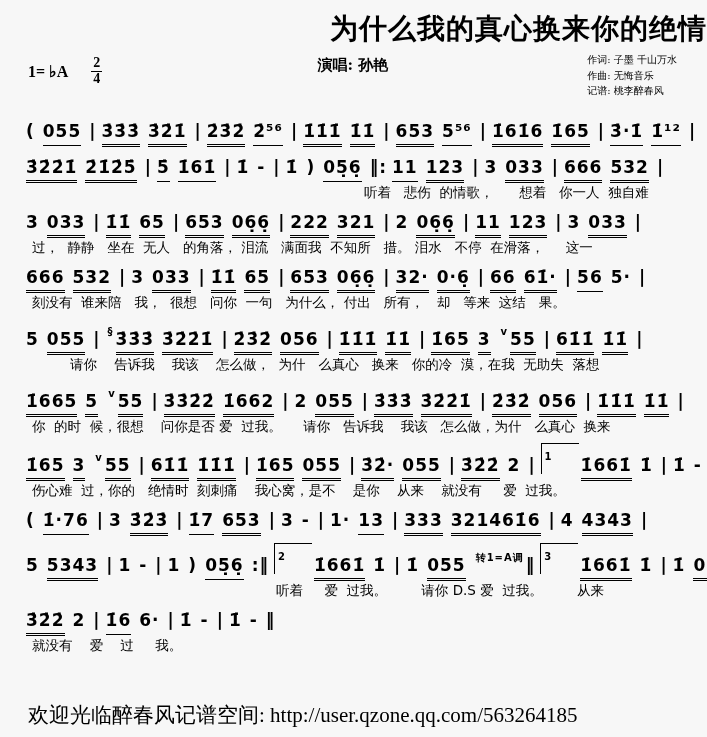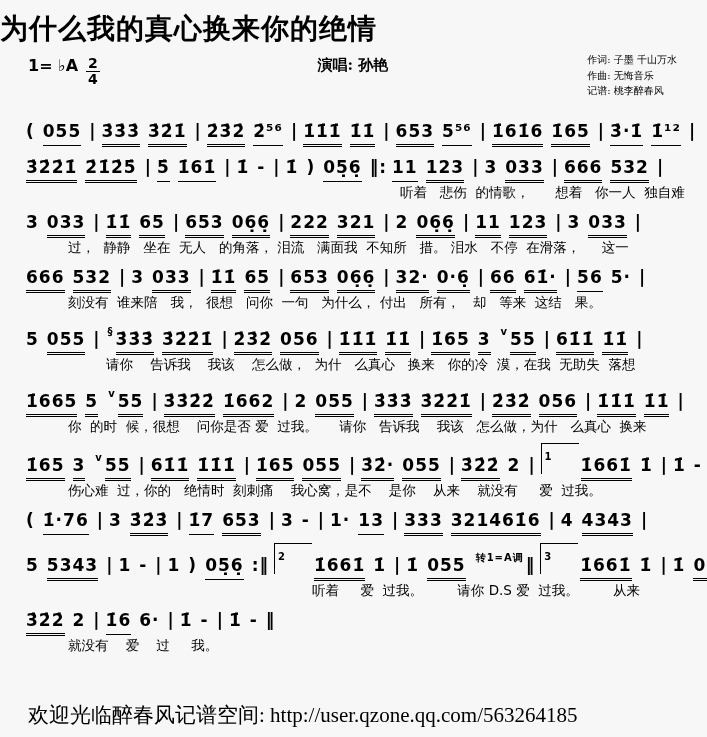--- a/index.html
+++ b/index.html
@@ -3,40 +3,40 @@
 <meta charset="utf-8">
 <style>
   html,body{margin:0;padding:0;}
   body{
     width:707px;height:737px;overflow:hidden;
     background:#f7f7f7;color:#000;
     font-family:"DejaVu Sans","Liberation Sans",sans-serif;
   }
   .sheet{position:relative;width:707px;height:737px;}
   .title{
-    text-align:left;font-size:28px;font-weight:bold;
-    margin:10px 0 2px 0;letter-spacing:1px;
+    text-align:right;font-size:28px;font-weight:bold;
+    margin:10px 0 2px 9px;letter-spacing:1px;
     font-family:Liberation Mono, monospace;
   }
   .meta{position:relative;height:68px;font-size:15px;}
-  .keytime{position:absolute;left:28px;top:6px;font-weight:bold;font-size:16px;display:flex;gap:8px;}
+  .keytime{position:absolute;left:28px;top:6px;font-weight:bold;font-size:16px;display:flex;align-items:center;gap:23px;font-family:Liberation Serif, serif;}
   .ts{display:inline-flex;flex-direction:column;align-items:center;line-height:1.05;font-size:14px;}
   .ts-top{border-bottom:1.5px solid #000;padding:0 2px;}
   .singer{position:absolute;left:0;right:1px;top:6px;text-align:center;font-weight:bold;font-family:"DejaVu Serif","Liberation Serif",serif;}
   .credits{position:absolute;right:30px;top:2px;text-align:left;font-family:"DejaVu Serif","Liberation Serif",serif;line-height:1.55;font-size:10px;}
   .systems{padding-left:26px;padding-right:0;}
   .system{margin-bottom:7px;}
   .notes{font-size:17px;font-weight:bold;letter-spacing:1px;white-space:nowrap;line-height:26px;}
   .tok{display:inline-block;margin-right:8px;}
   .u1{border-bottom:1.2px solid #000;padding-bottom:1px;}
   .u2{border-bottom:3px double #000;}
   .bar{margin:0 5px 0 0;font-weight:bold;}
   .marker{display:inline-block;font-size:10px;vertical-align:10px;margin:0 2px;font-weight:bold;}
   .ending{display:inline-block;font-size:10px;vertical-align:11px;border-top:1.2px solid #000;border-left:1.2px solid #000;padding:0 26px 4px 3px;margin:0 2px 0 0;font-weight:bold;}
-  .lyrics{font-size:13.5px;white-space:pre;padding-left:6px;line-height:19px;height:19px;overflow:hidden;margin-left:36px;}
+  .lyrics{font-size:13.5px;white-space:pre;padding-left:6px;line-height:19px;height:19px;overflow:hidden;}
   .sys2 .lyrics{padding-left:338px;}
   .sys5 .lyrics{padding-left:44px;}
   .sys9 .lyrics{padding-left:250px;}
   .footer{position:absolute;left:28px;bottom:18px;font-size:21px;font-family:Liberation Serif, serif;}
 </style>
 </head>
 <body>
 
 <div class="sheet">
 

